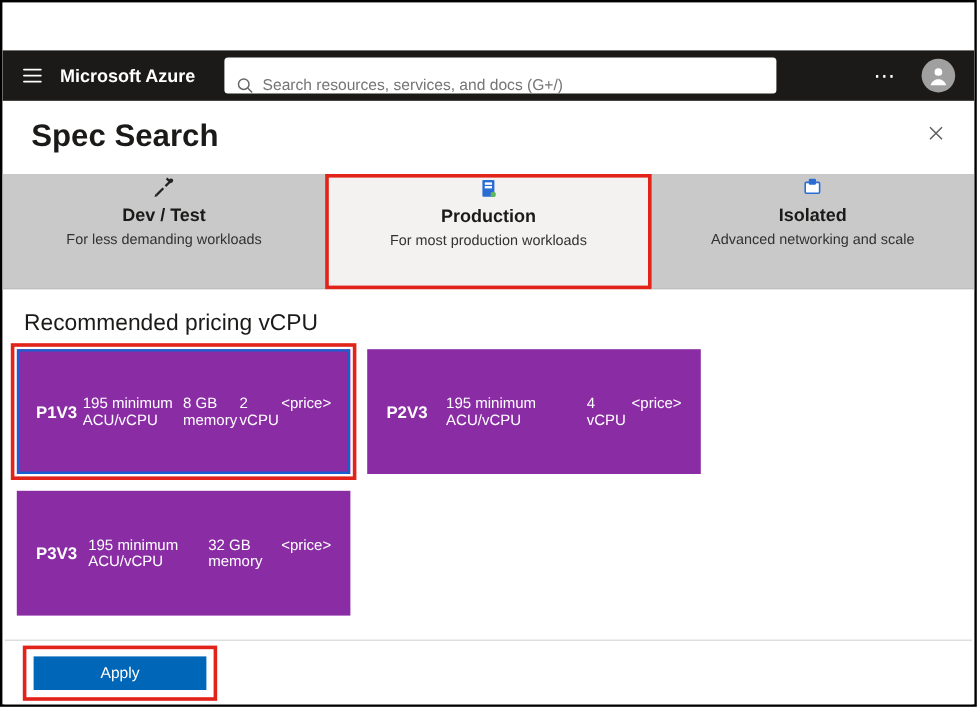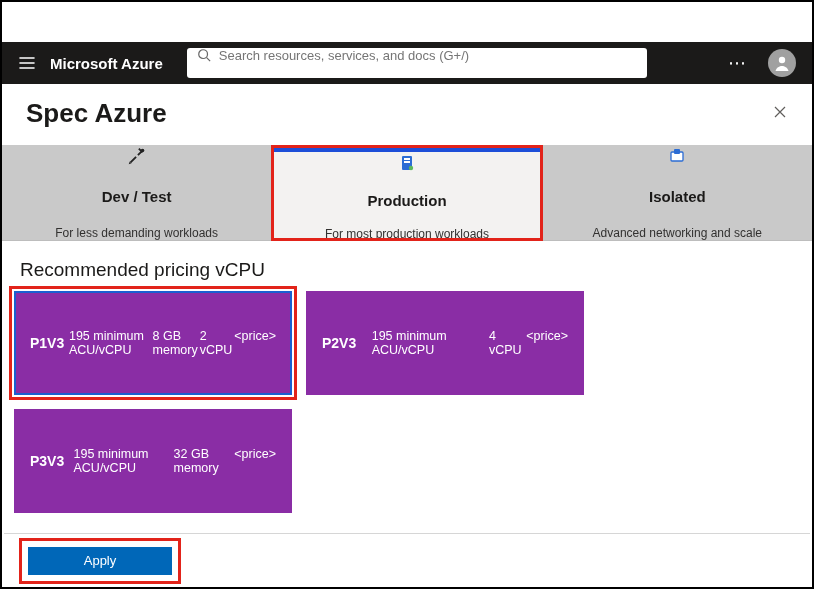--- a/index.html
+++ b/index.html
@@ -36,21 +36,21 @@
       color: #fff;
       font-size: 15px;
       font-weight: 600;
     }
     .searchbox {
       flex: 0 0 460px;
       height: 30px;
       background: #fff;
       border-radius: 3px;
       display: flex;
-      align-items: flex-start;
+      align-items: flex-end;
       padding: 0 10px;
       gap: 8px;
       margin-left: 10px;
     }
     .searchbox svg { flex-shrink: 0; }
     .searchbox input {
       border: none;
       outline: none;
       width: 100%;
       font-size: 13px;
@@ -102,29 +102,29 @@
       display: flex;
       width: 100%;
       background: #c9c9c9;
     }
     .tab {
       flex: 1;
       height: 96px;
       display: flex;
       flex-direction: column;
       align-items: center;
-      justify-content: space-between;
+      justify-content: flex-start;
       cursor: pointer;
       border-bottom: 1px solid #bdbdbd;
       gap: 4px;
       position: relative;
     }
     .tab.active {
       background: #f3f2f1;
-      border-top: 7px solid #1d4ed8;
+      border-top: 1px solid #1d4ed8;
       border-left: 1px solid #bdbdbd;
       border-right: 1px solid #bdbdbd;
       border-bottom: none;
     }
     .tab.highlight {
       outline: 3px solid #e2231a;
       outline-offset: -3px;
     }
     .tab-icon { height: 22px; display:flex; align-items:center; justify-content:center; }
     .tab-title { font-size: 15px; font-weight: 600; color: #1b1a19; }
@@ -214,21 +214,21 @@
   <div class="top-dots">⋯</div>
   <div class="avatar">
     <svg width="20" height="20" viewBox="0 0 20 20">
         <circle cx="10" cy="7" r="3.2" fill="#fff"></circle>
         <path d="M3.5 18c1-3.6 4-5 6.5-5s5.5 1.4 6.5 5" fill="#fff"></path>
       </svg>
   </div>
 </div>
 
 <div class="blade-header">
-  <div class="blade-title">Spec Azure</div>
+  <div class="blade-title">Spec Search</div>
   <div class="close-x">
     <svg width="16" height="16" viewBox="0 0 16 16">
         <path d="M3 3l10 10M13 3L3 13" stroke="#605e5c" stroke-width="1.2"></path>
       </svg>
   </div>
 </div>
 
 <div class="scroll-area">
   <div class="tabs">
     <div class="tab">

